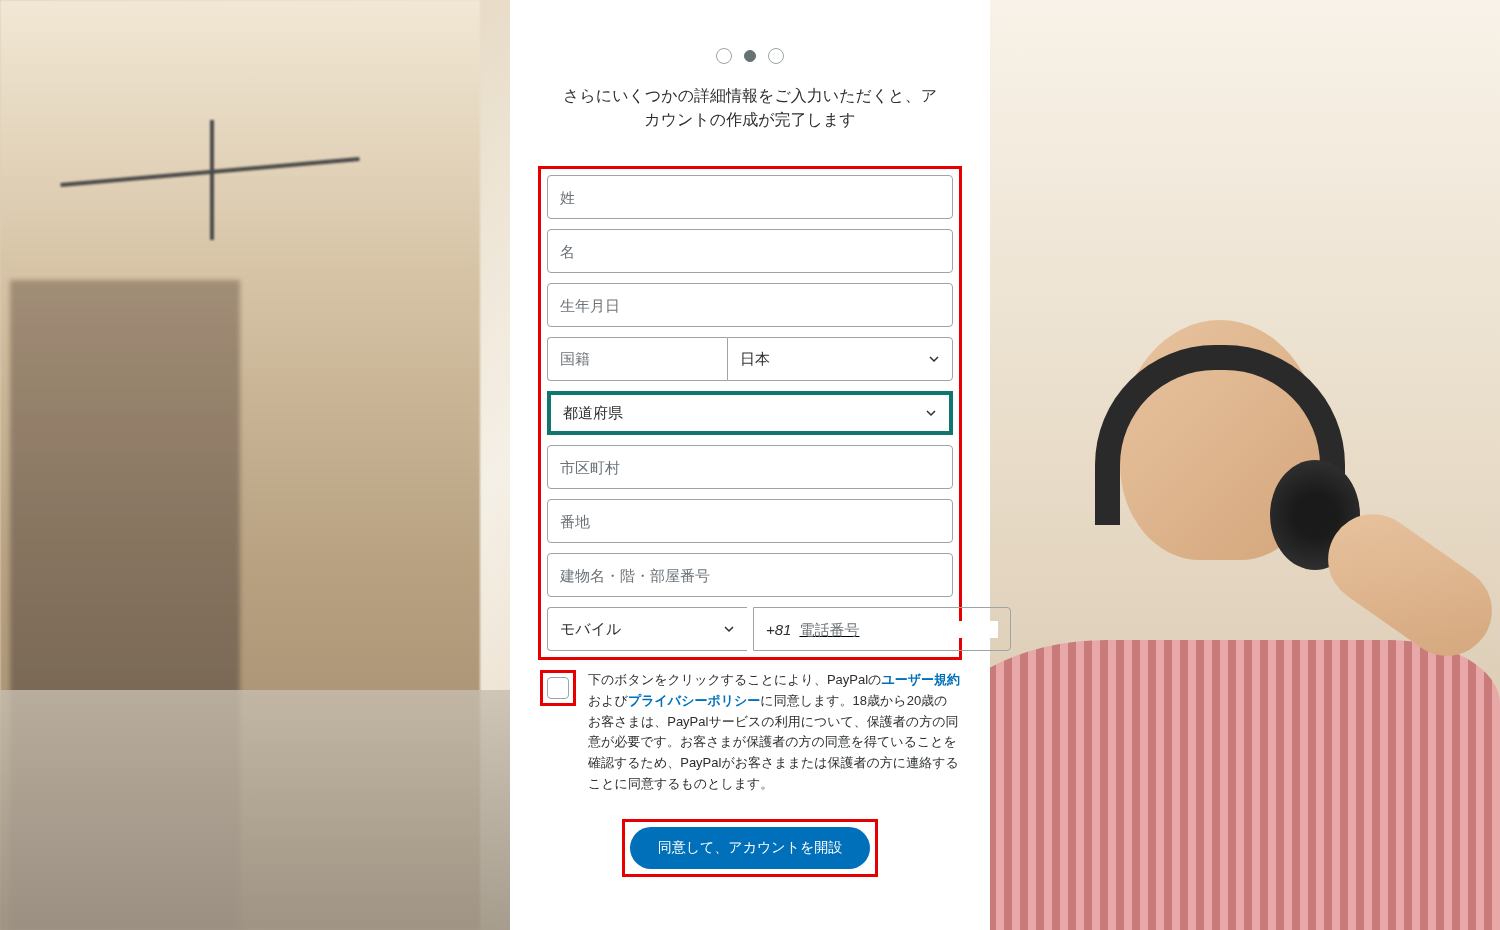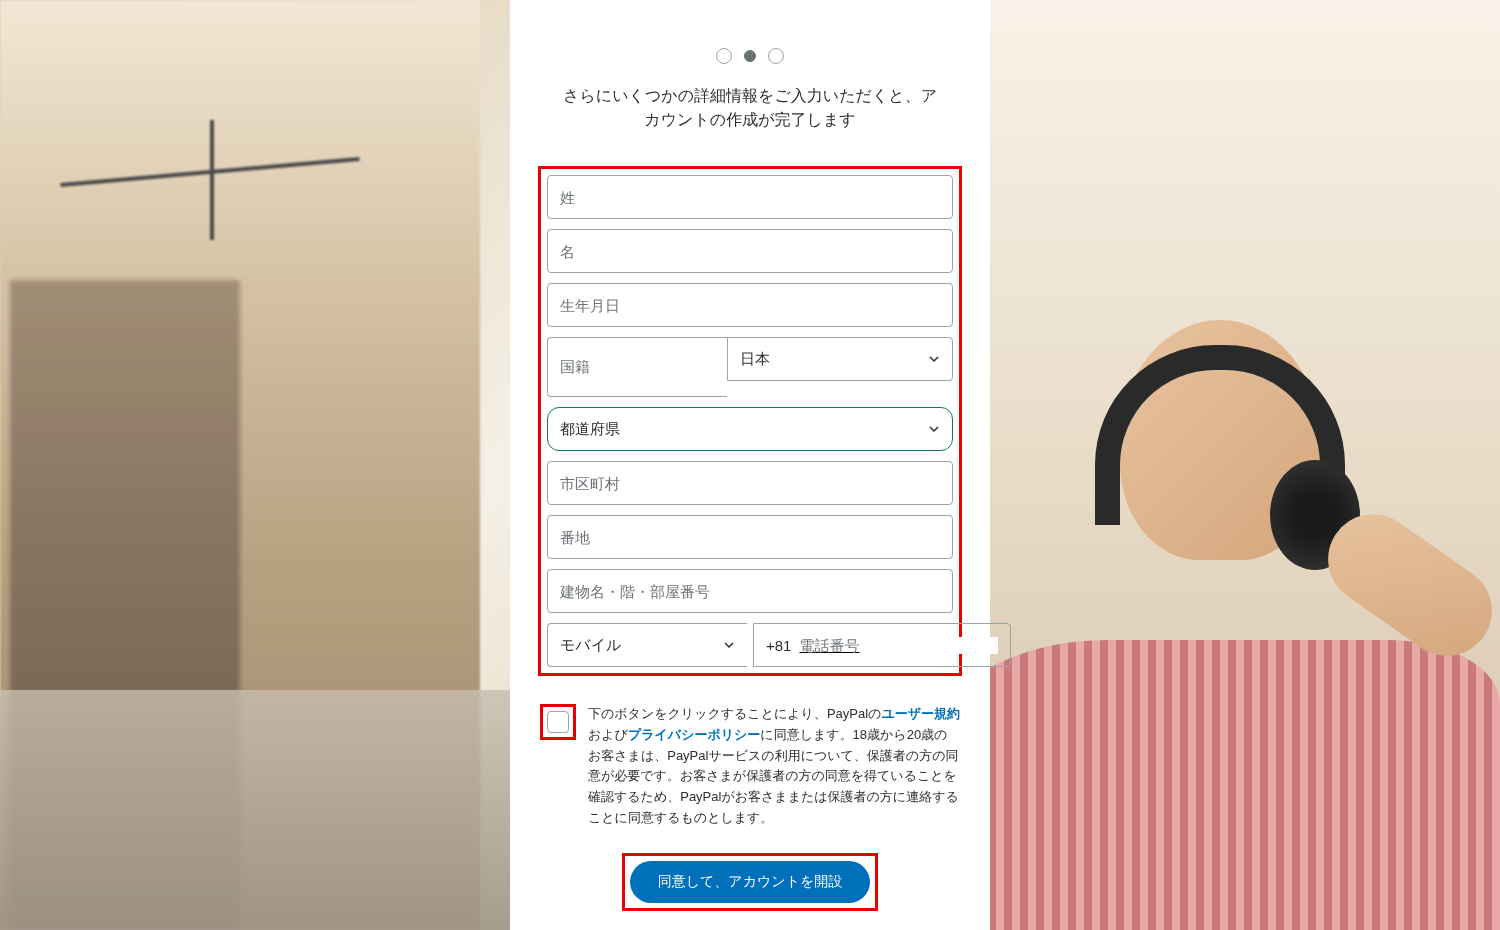--- a/index.html
+++ b/index.html
@@ -202,21 +202,21 @@
       font-weight: 400;
       color: #2c2e2f;
       line-height: 1.5;
       margin-bottom: 34px;
       padding: 0 20px;
     }
     
     .form-box {
       border: 3px solid #e60000;
       padding: 6px;
-      margin-bottom: 28px;
+      margin-bottom: 10px;
     }
     
     .field {
       width: 100%;
       height: 44px;
       border: 1px solid #9da3a6;
       border-radius: 4px;
       padding: 0 12px;
       font-size: 15px;
       color: #2c2e2f;
@@ -231,21 +231,21 @@
     }
     
     .field-row {
       display: flex;
       gap: 0;
       margin-bottom: 10px;
     }
     
     .nationality-label {
       flex: 0 0 180px;
-      height: 60px;
+      height: 44px;
       border: 1px solid #9da3a6;
       border-right: none;
       border-radius: 4px 0 0 4px;
       display: flex;
       align-items: center;
       padding: 0 12px;
       color: #6c7378;
       font-size: 15px;
     }
     
@@ -259,22 +259,22 @@
       justify-content: space-between;
       padding: 0 12px;
       color: #2c2e2f;
       font-size: 15px;
       cursor: pointer;
     }
     
     .select-field {
       width: 100%;
       height: 44px;
-      border: 1px solid #0f766e;
-      border-radius: 12px;
+      border: 4px solid #0f766e;
+      border-radius: 0;
       display: flex;
       align-items: center;
       justify-content: space-between;
       padding: 0 12px;
       color: #2c2e2f;
       font-size: 15px;
       margin-bottom: 10px;
       cursor: pointer;
     }
     
@@ -306,20 +306,21 @@
       border-radius: 0 4px 4px 0;
       display: flex;
       align-items: center;
       padding: 0 12px;
       gap: 8px;
     }
     
     .phone-prefix {
       color: #2c2e2f;
       font-size: 15px;
+      font-style: italic;
     }
     
     .phone-input {
       flex: 1;
       border: none;
       outline: none;
       font-size: 15px;
       font-family: inherit;
       text-decoration: underline;
     }

